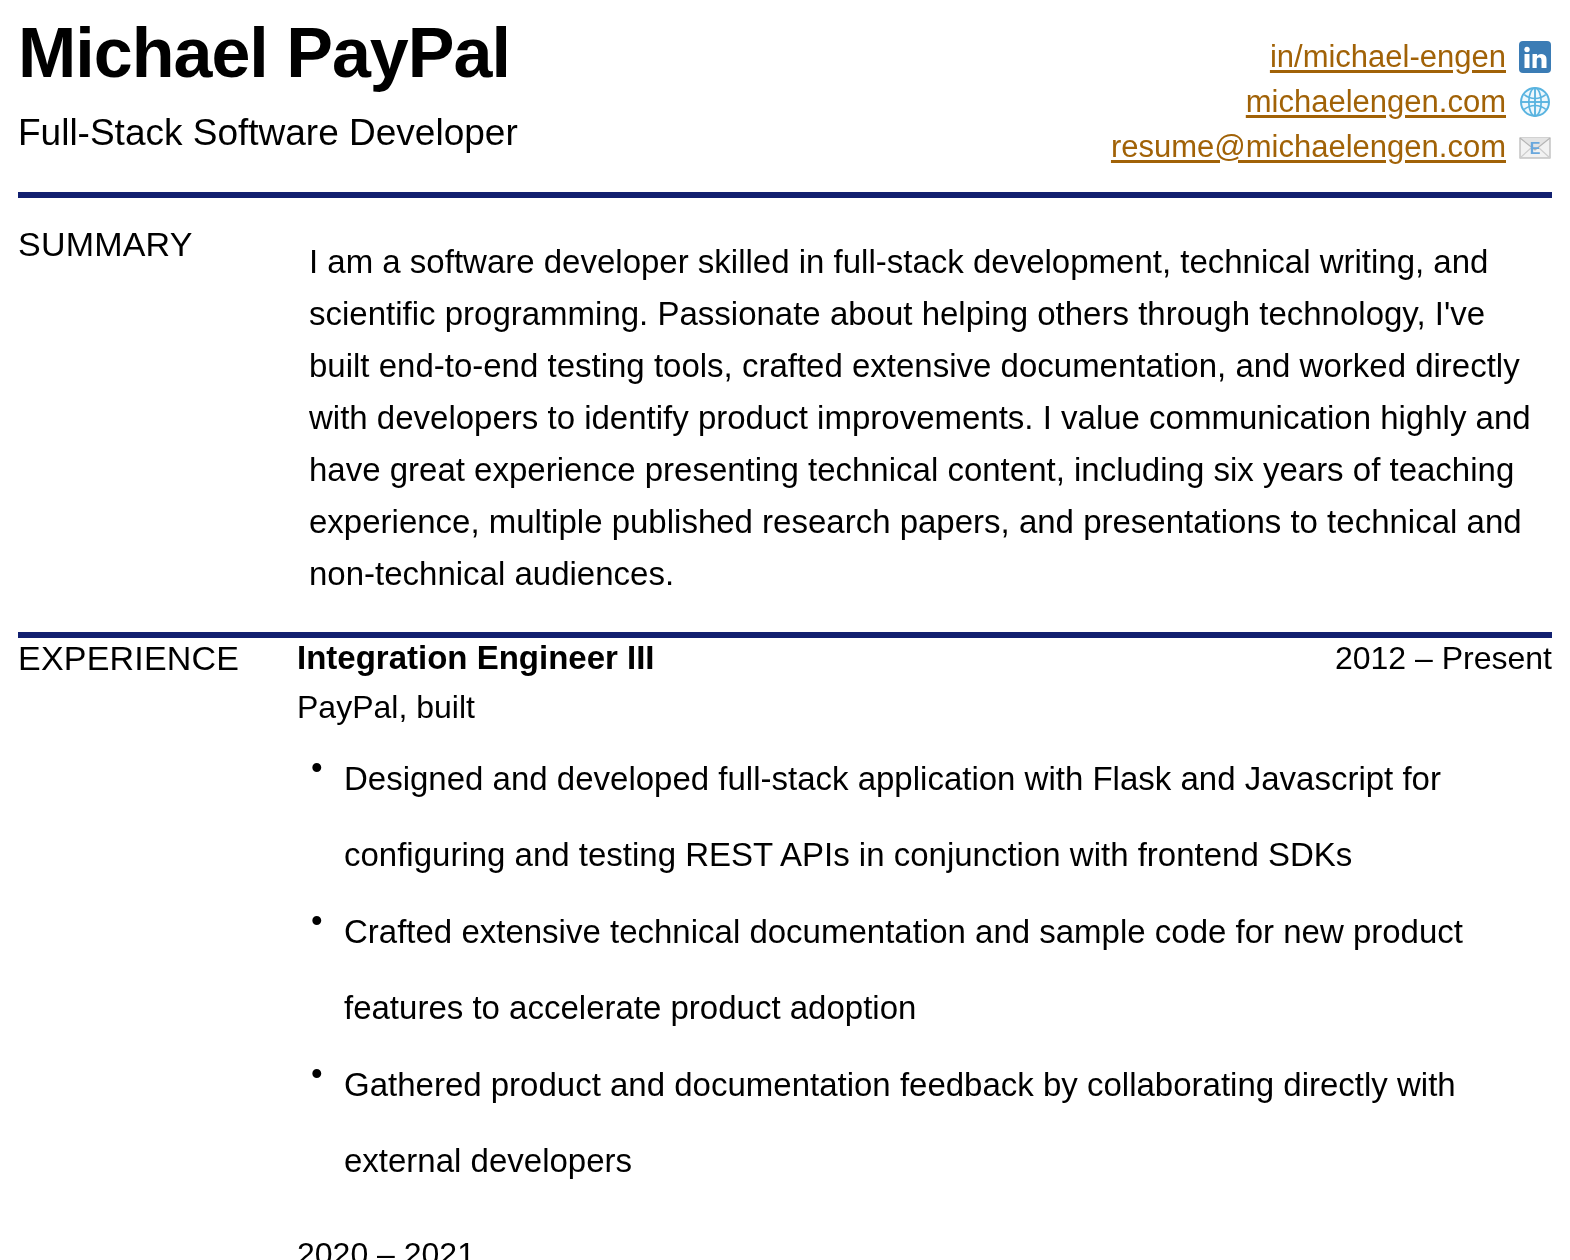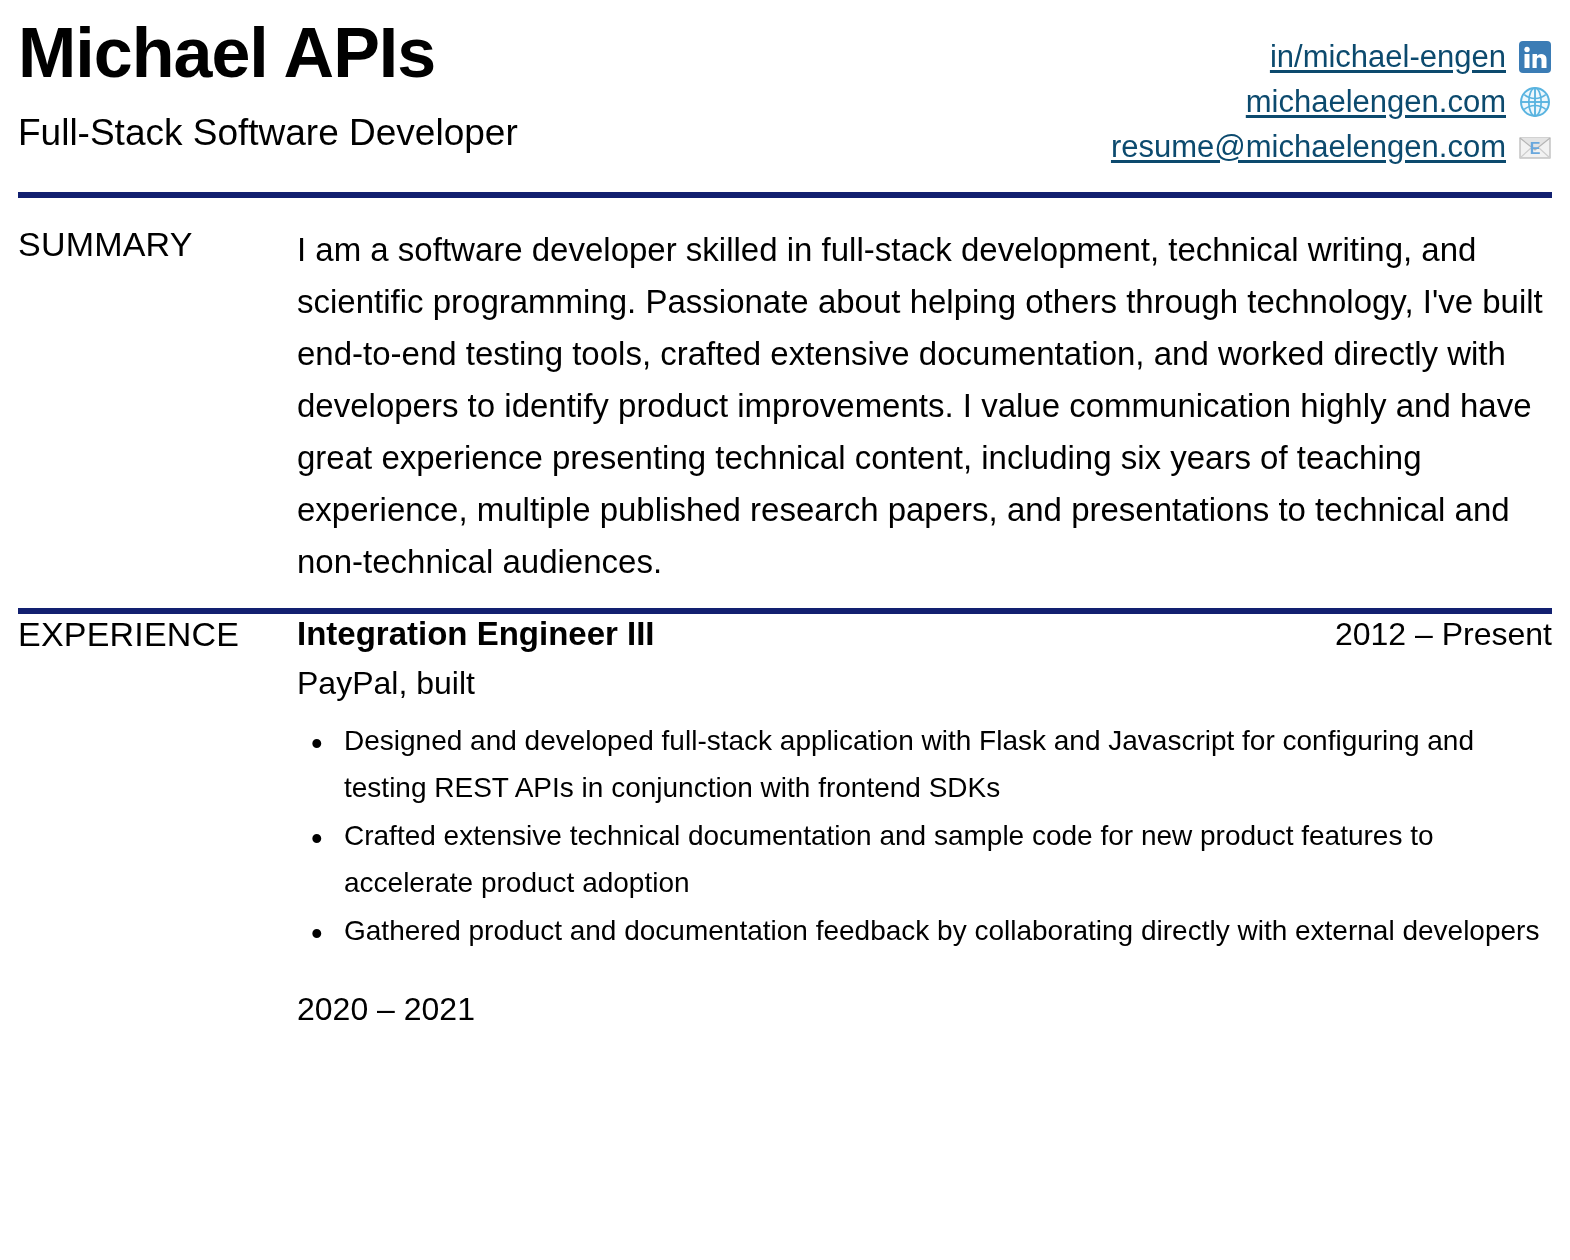--- a/index.html
+++ b/index.html
@@ -63,21 +63,21 @@
     display: flex;
     align-items: center;
     justify-content: flex-end;
     gap: 12px;
   }
   .contact-link {
     font-size: 31px;
     line-height: 1.05;
     text-decoration: underline;
     text-underline-offset: 3px;
-    color: #0c4a6e;
+    color: #a16207;
     white-space: nowrap;
   }
   .contact-icon {
     width: 34px;
     height: 34px;
     flex: 0 0 34px;
     display: block;
   }
 
   
@@ -104,21 +104,21 @@
   }
   .section-body {
     flex: 1 1 auto;
     min-width: 0;
   }
 
   .summary-section { padding-top: 26px; padding-bottom: 20px; }
   .summary-text {
     font-size: 33px;
     line-height: 52px;
-    margin: 0;
+    margin: 12px;
   }
 
   .experience-section { }
 
   .job { margin-bottom: 6px; }
   .job-head {
     display: flex;
     align-items: baseline;
     justify-content: space-between;
     gap: 8px;
@@ -141,22 +141,22 @@
   }
 
   .job-bullets {
     list-style: none;
     margin: 14px 0 0 0;
     padding: 0;
   }
   .job-bullets li {
     position: relative;
     padding-left: 47px;
-    font-size: 28px;
-    line-height: 47px;
+    font-size: 33px;
+    line-height: 76px;
     margin-bottom: 1px;
   }
   .job-bullets li::before {
     content: "\2022";
     position: absolute;
     left: 14px;
     top: 0;
     font-size: 33px;
     line-height: 53px;
   }
@@ -164,21 +164,21 @@
   .job-spacer { height: 30px; }
 </style>
 </head>
 <body>
 
 <div class="page">
 
   <div class="header">
 
     <div class="identity">
-      <h1 class="full-name">Michael APIs</h1>
+      <h1 class="full-name">Michael PayPal</h1>
       <div class="job-title">Full-Stack Software Developer</div>
     </div>
 
     <div class="contacts">
 
       <div class="contact-row">
         <span class="contact-link">in/michael-engen</span>
         <span class="contact-icon">
           <svg viewBox="0 0 34 34" width="34" height="34" xmlns="http://www.w3.org/2000/svg">
             <rect x="1" y="1" width="32" height="32" rx="4" ry="4" fill="#3b7cb5"></rect>

